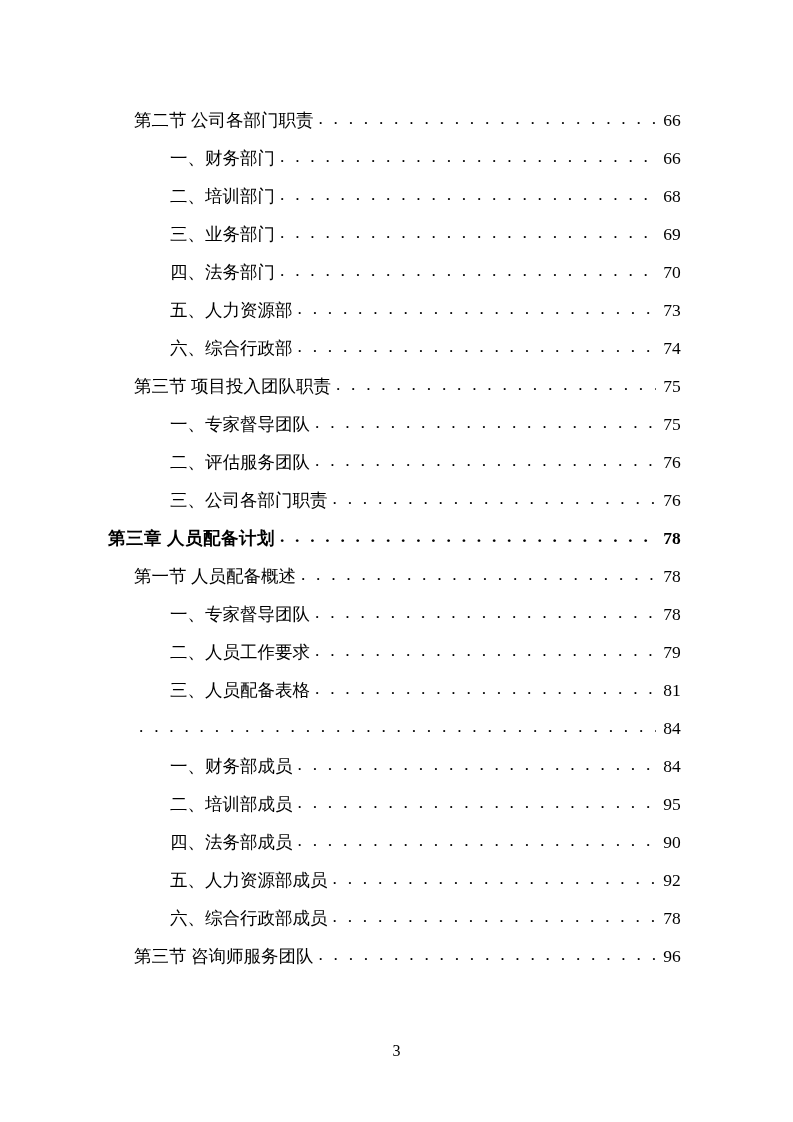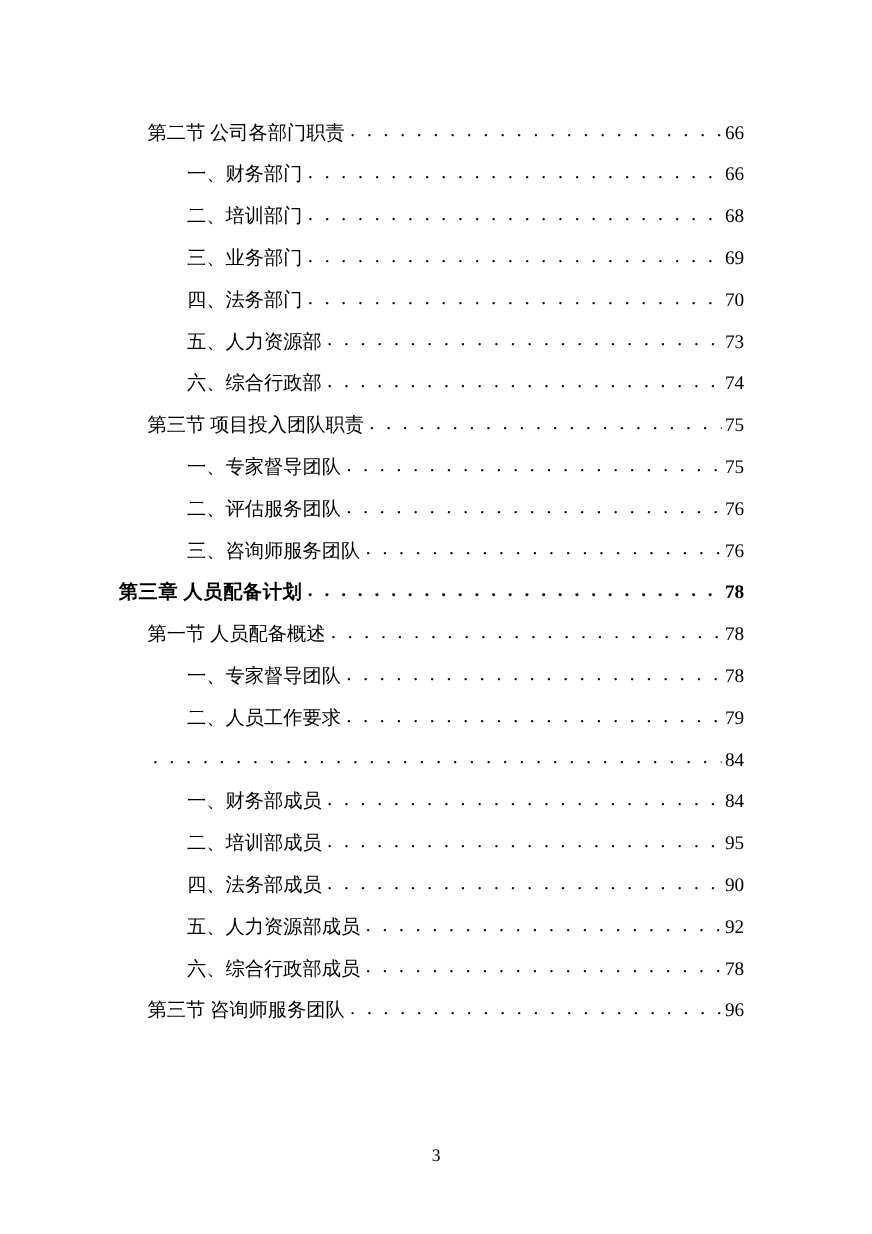--- a/index.html
+++ b/index.html
@@ -47,21 +47,21 @@
     color: #000;
   }
   .toc-entry .leader::after {
     content: ". . . . . . . . . . . . . . . . . . . . . . . . . . . . . . . . . . . . . . . . . . . . . . . . . . . . . . . . . . .";
     display: block;
     white-space: nowrap;
   }
   .toc-entry .page-num {
     flex: 0 0 auto;
     width: 26px;
-    text-align: left;
+    text-align: center;
     font-family: "Liberation Serif", "DejaVu Serif", serif;
   }
 
   
   .lvl-chapter { padding-left: 0px; font-weight: bold; }
   .lvl-section { padding-left: 26px; }
   .lvl-item    { padding-left: 62px; }
 
   .lvl-chapter .label { letter-spacing: 0.5px; }
 
@@ -124,21 +124,21 @@
         <span class="label">一、专家督导团队</span>
         <span class="leader"></span>
         <span class="page-num">75</span>
       </div>
       <div class="toc-entry lvl-item">
         <span class="label">二、评估服务团队</span>
         <span class="leader"></span>
         <span class="page-num">76</span>
       </div>
       <div class="toc-entry lvl-item">
-        <span class="label">三、咨询师服务团队</span>
+        <span class="label">三、公司各部门职责</span>
         <span class="leader"></span>
         <span class="page-num">76</span>
       </div>
       <div class="toc-entry lvl-chapter">
         <span class="label">第三章  人员配备计划</span>
         <span class="leader"></span>
         <span class="page-num">78</span>
       </div>
       <div class="toc-entry lvl-section">
         <span class="label">第一节  人员配备概述</span>
@@ -147,20 +147,25 @@
       </div>
       <div class="toc-entry lvl-item">
         <span class="label">一、专家督导团队</span>
         <span class="leader"></span>
         <span class="page-num">78</span>
       </div>
       <div class="toc-entry lvl-item">
         <span class="label">二、人员工作要求</span>
         <span class="leader"></span>
         <span class="page-num">79</span>
+      </div>
+      <div class="toc-entry lvl-item">
+        <span class="label">三、人员配备表格</span>
+        <span class="leader"></span>
+        <span class="page-num">81</span>
       </div>
       <div class="toc-entry lvl-section">
         <span class="leader"></span>
         <span class="page-num">84</span>
       </div>
       <div class="toc-entry lvl-item">
         <span class="label">一、财务部成员</span>
         <span class="leader"></span>
         <span class="page-num">84</span>
       </div>

